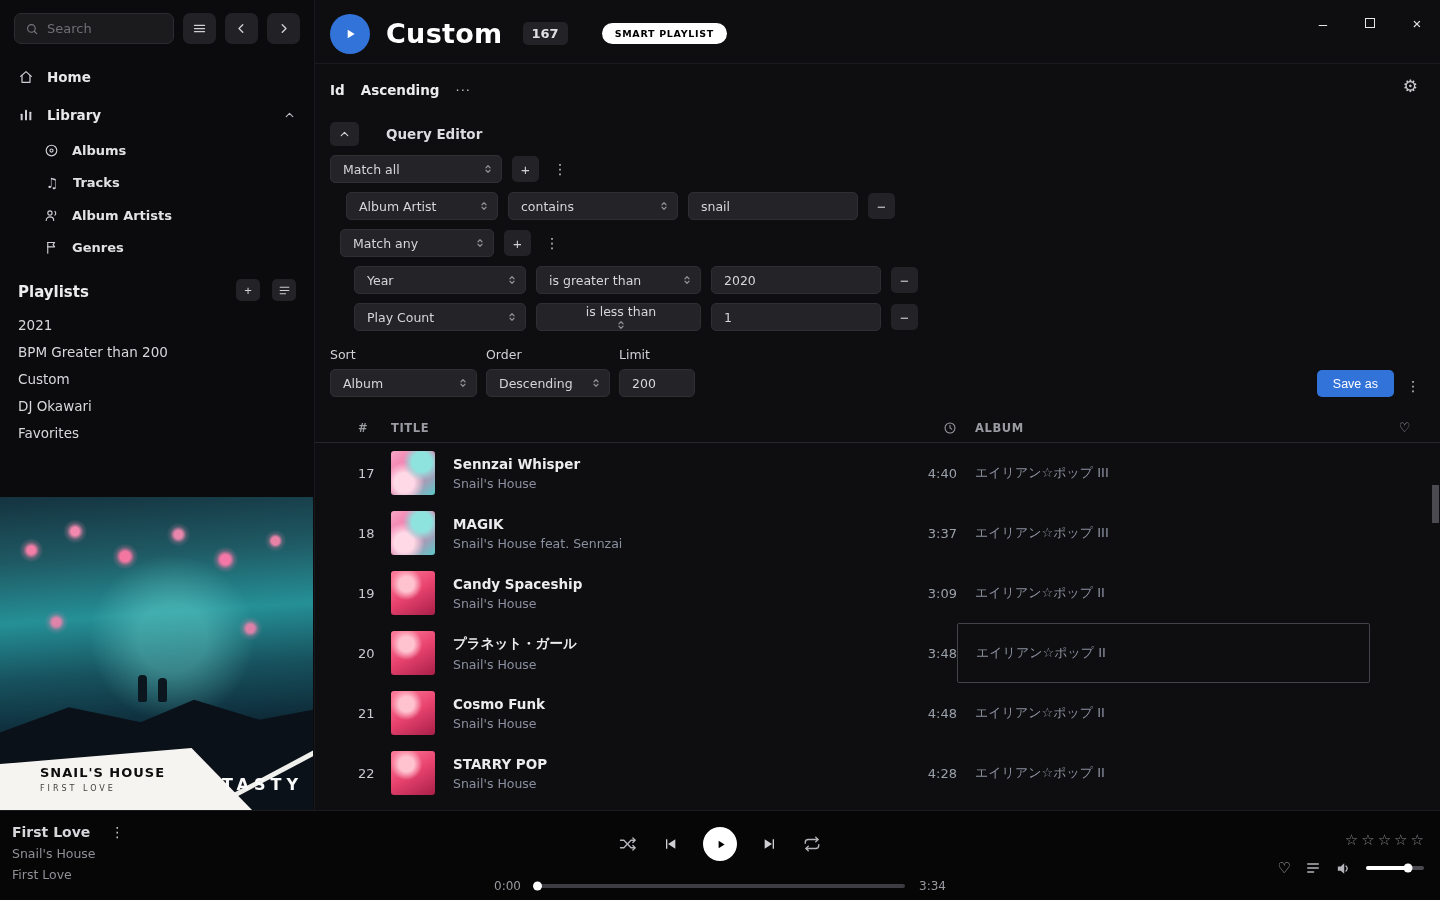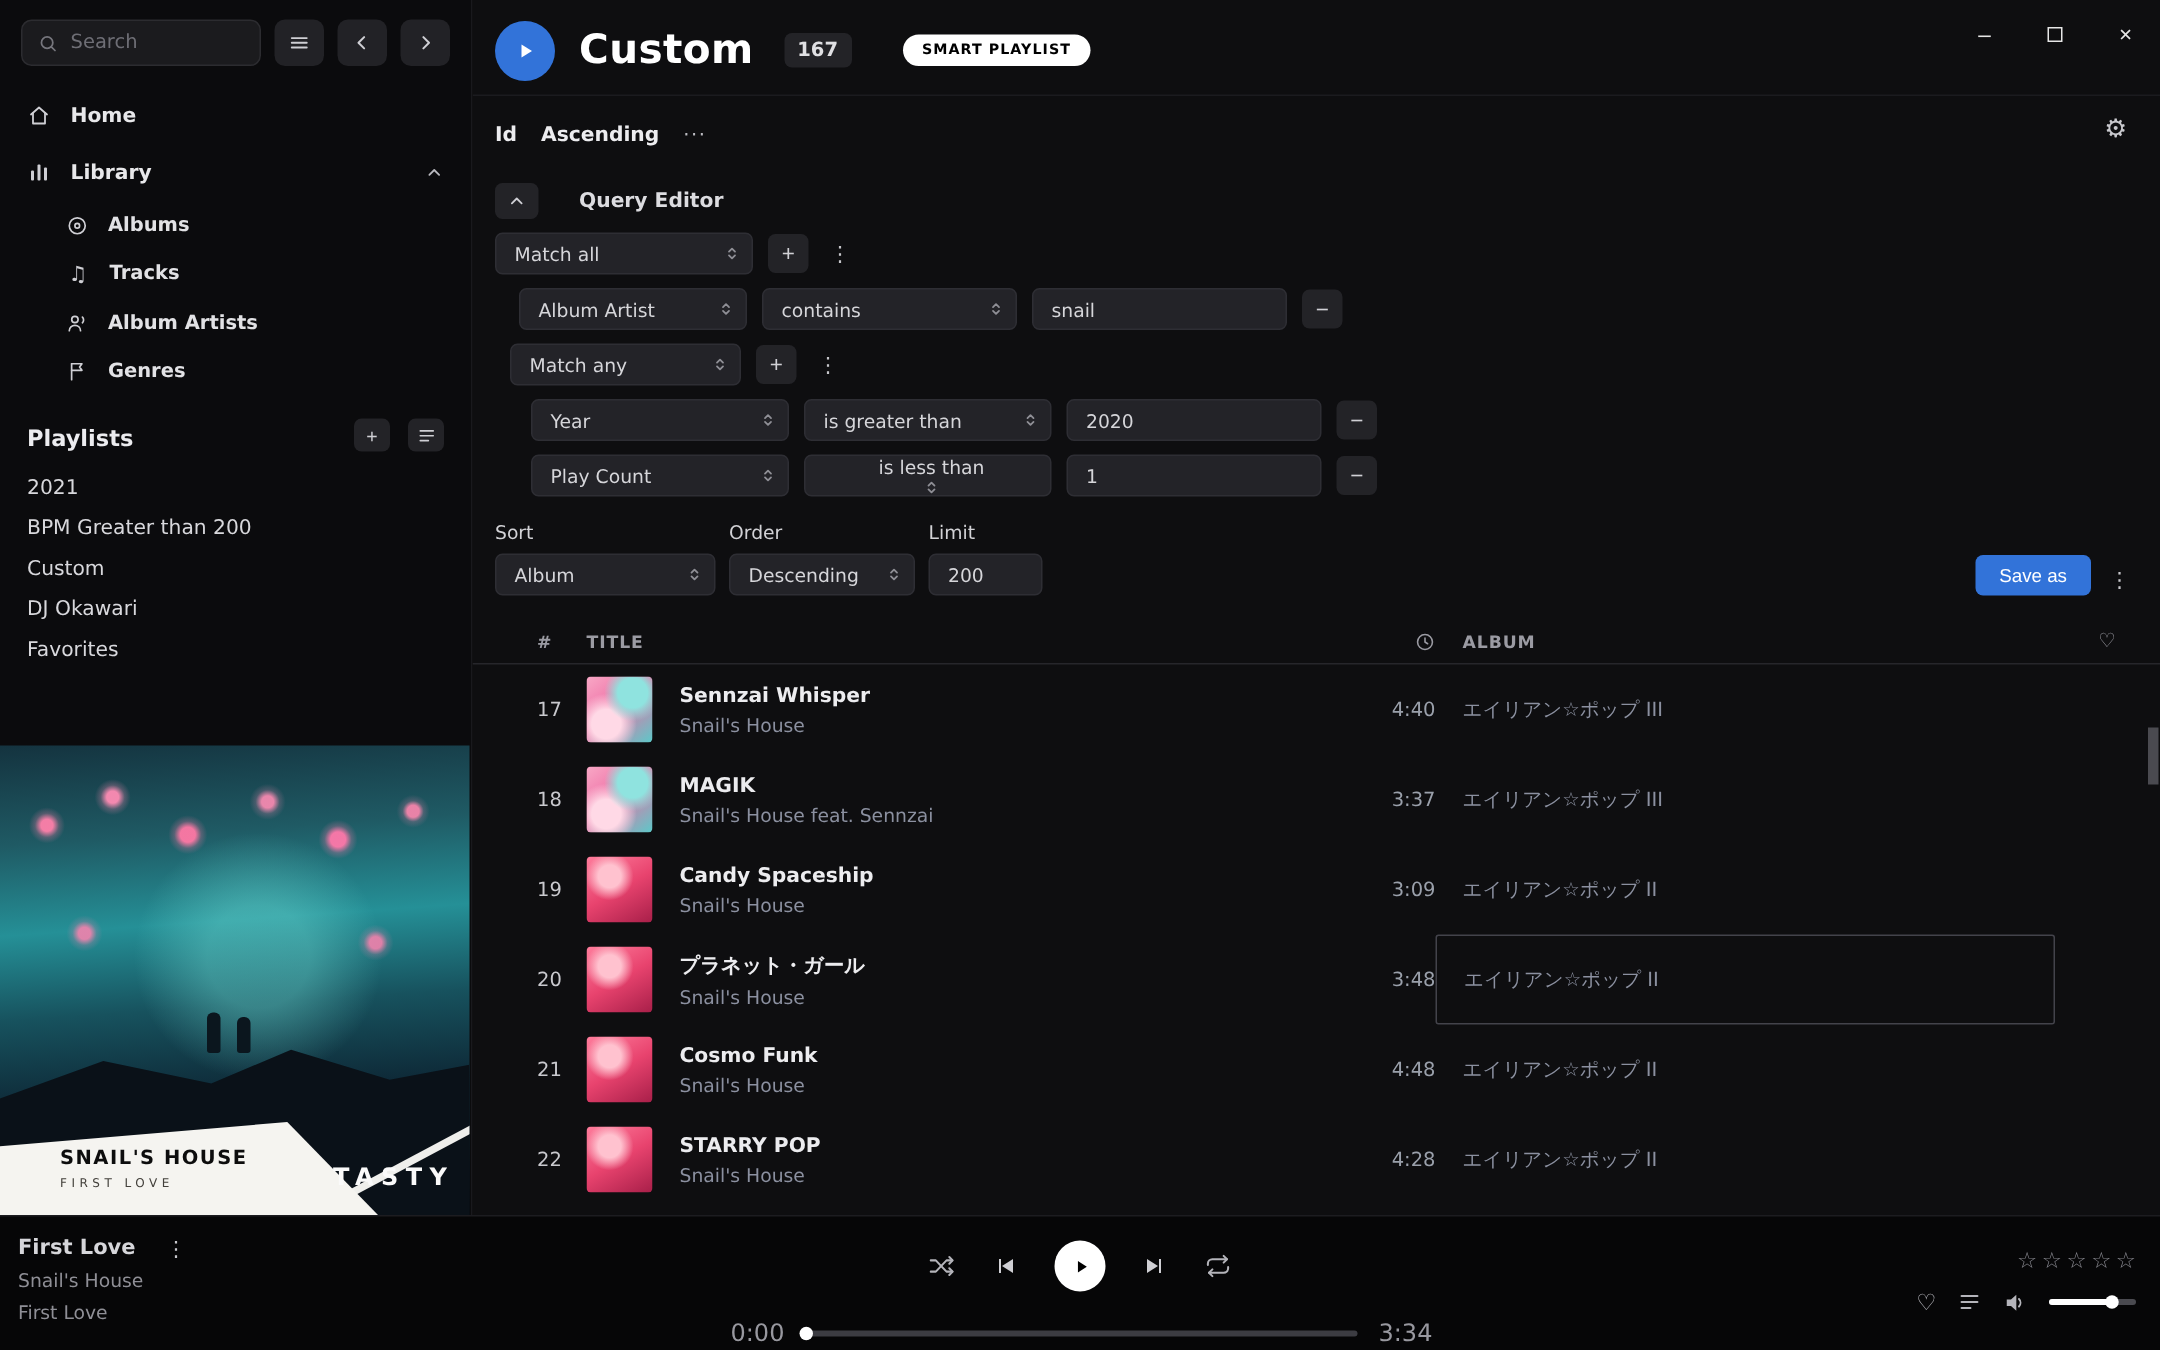--- a/index.html
+++ b/index.html
@@ -102,21 +102,21 @@
   
   .player{position:absolute;left:0;bottom:0;width:1440px;height:90px;background:#060607;border-top:1px solid #1c1c20;}
   .np{position:absolute;left:12px;top:13px;}
   .np-line1{display:flex;align-items:center;gap:16px;}
   .np-title{font-size:14px;color:#d6d6da;font-weight:600;}
   .np-sub{font-size:12.5px;color:#8f8f96;margin-top:6px;}
   .transport{position:absolute;left:50%;top:16px;transform:translateX(-50%);display:flex;align-items:center;gap:25px;}
   .tr-btn{background:none;border:none;cursor:pointer;display:flex;align-items:center;justify-content:center;}
   .play-circle{width:34px;height:34px;border-radius:50%;background:#fff;display:flex;align-items:center;justify-content:center;border:none;cursor:pointer;}
   .progress{position:absolute;left:50%;top:68px;transform:translateX(-50%);display:flex;align-items:center;gap:14px;}
-  .p-time{font-size:16px;color:#98989f;width:34px;}
+  .p-time{font-size:12px;color:#98989f;width:34px;}
   .p-time.left{text-align:right;}
   .p-track{width:370px;height:4px;background:#3c3c42;border-radius:2px;position:relative;cursor:pointer;}
   .p-dot{position:absolute;left:0;top:50%;transform:translate(-2px,-50%);width:9px;height:9px;border-radius:50%;background:#fff;}
   .rating{position:absolute;right:16px;top:20px;display:flex;gap:3px;color:#83838a;font-size:15px;}
   .rating span{cursor:pointer;}
   .r-controls{position:absolute;right:16px;top:48px;display:flex;align-items:center;gap:14px;}
   .r-controls .glyph-btn{background:none;border:none;color:#b4b4ba;font-size:15px;cursor:pointer;}
   .vol-track{width:58px;height:4px;background:#4a4a50;border-radius:2px;position:relative;cursor:pointer;}
   .vol-fill{width:42px;height:4px;background:#fff;border-radius:2px;}
   .vol-dot{position:absolute;left:42px;top:50%;transform:translate(-50%,-50%);width:9px;height:9px;background:#fff;border-radius:50%;}

